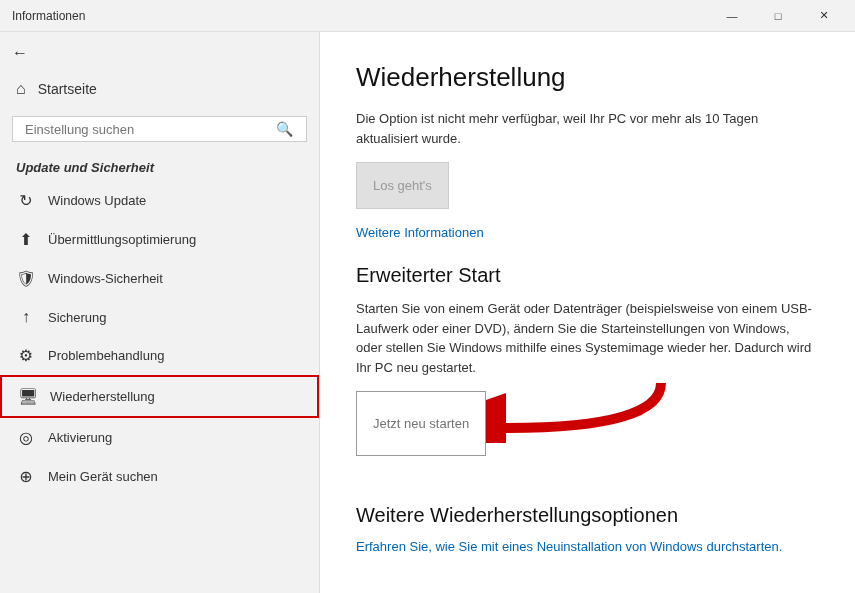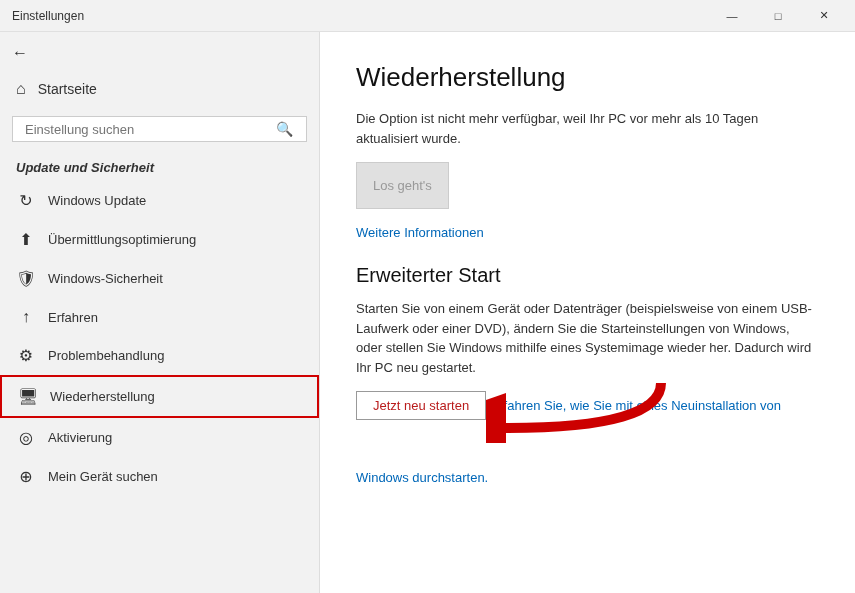--- a/index.html
+++ b/index.html
@@ -189,23 +189,23 @@
 
     .section-desc {
       font-size: 13px;
       color: #333;
       line-height: 1.5;
       margin-bottom: 14px;
     }
 
     .btn-primary {
       background: white;
-      color: #b91c1c;
+      color: #737373;
       border: 1px solid #999;
-      padding: 6px 16px;
+      padding: 24px 16px;
       font-size: 13px;
       cursor: pointer;
       margin-bottom: 24px;
       position: relative;
       display: inline-block;
     }
 
     .further-options-title {
       font-size: 20px;
       font-weight: 300;
@@ -231,21 +231,21 @@
     .arrow-svg {
       position: absolute;
       left: 130px;
       top: -18px;
     }
   </style>
 </head>
 <body>
 
 <div class="titlebar">
-  <span class="titlebar-title">Einstellungen</span>
+  <span class="titlebar-title">Informationen</span>
   <div class="titlebar-controls">
     <button class="titlebar-btn">—</button>
     <button class="titlebar-btn">□</button>
     <button class="titlebar-btn close">✕</button>
   </div>
 </div>
 
 <div class="app-body">
 
   <div class="sidebar">
@@ -273,21 +273,21 @@
     <div class="sidebar-item">
       <span class="sidebar-item-icon">⬆</span>
       <span>Übermittlungsoptimierung</span>
     </div>
     <div class="sidebar-item">
       <span class="sidebar-item-icon">🛡</span>
       <span>Windows-Sicherheit</span>
     </div>
     <div class="sidebar-item">
       <span class="sidebar-item-icon">↑</span>
-      <span>Erfahren</span>
+      <span>Sicherung</span>
     </div>
     <div class="sidebar-item">
       <span class="sidebar-item-icon">⚙</span>
       <span>Problembehandlung</span>
     </div>
     <div class="sidebar-item active">
       <span class="sidebar-item-icon">🖥</span>
       <span>Wiederherstellung</span>
     </div>
     <div class="sidebar-item">
@@ -319,17 +319,18 @@
       <svg class="arrow-svg" width="180" height="70" viewBox="0 0 180 70">
         <defs>
           <marker id="arrowhead" markerWidth="10" markerHeight="7" refX="0" refY="3.5" orient="auto">
             <polygon points="0 0, 10 3.5, 0 7" fill="#cc0000"></polygon>
           </marker>
         </defs>
         <path d="M 175 10 Q 175 55 20 55" stroke="#cc0000" stroke-width="10" fill="none" marker-end="url(#arrowhead)"></path>
       </svg>
     </div>
 
+    <h2 class="further-options-title">Weitere Wiederherstellungsoptionen</h2>
 
     <a class="further-link">Erfahren Sie, wie Sie mit eines Neuinstallation von Windows durchstarten.</a>
   </div>
 
 </div>
 
 </body></html>

